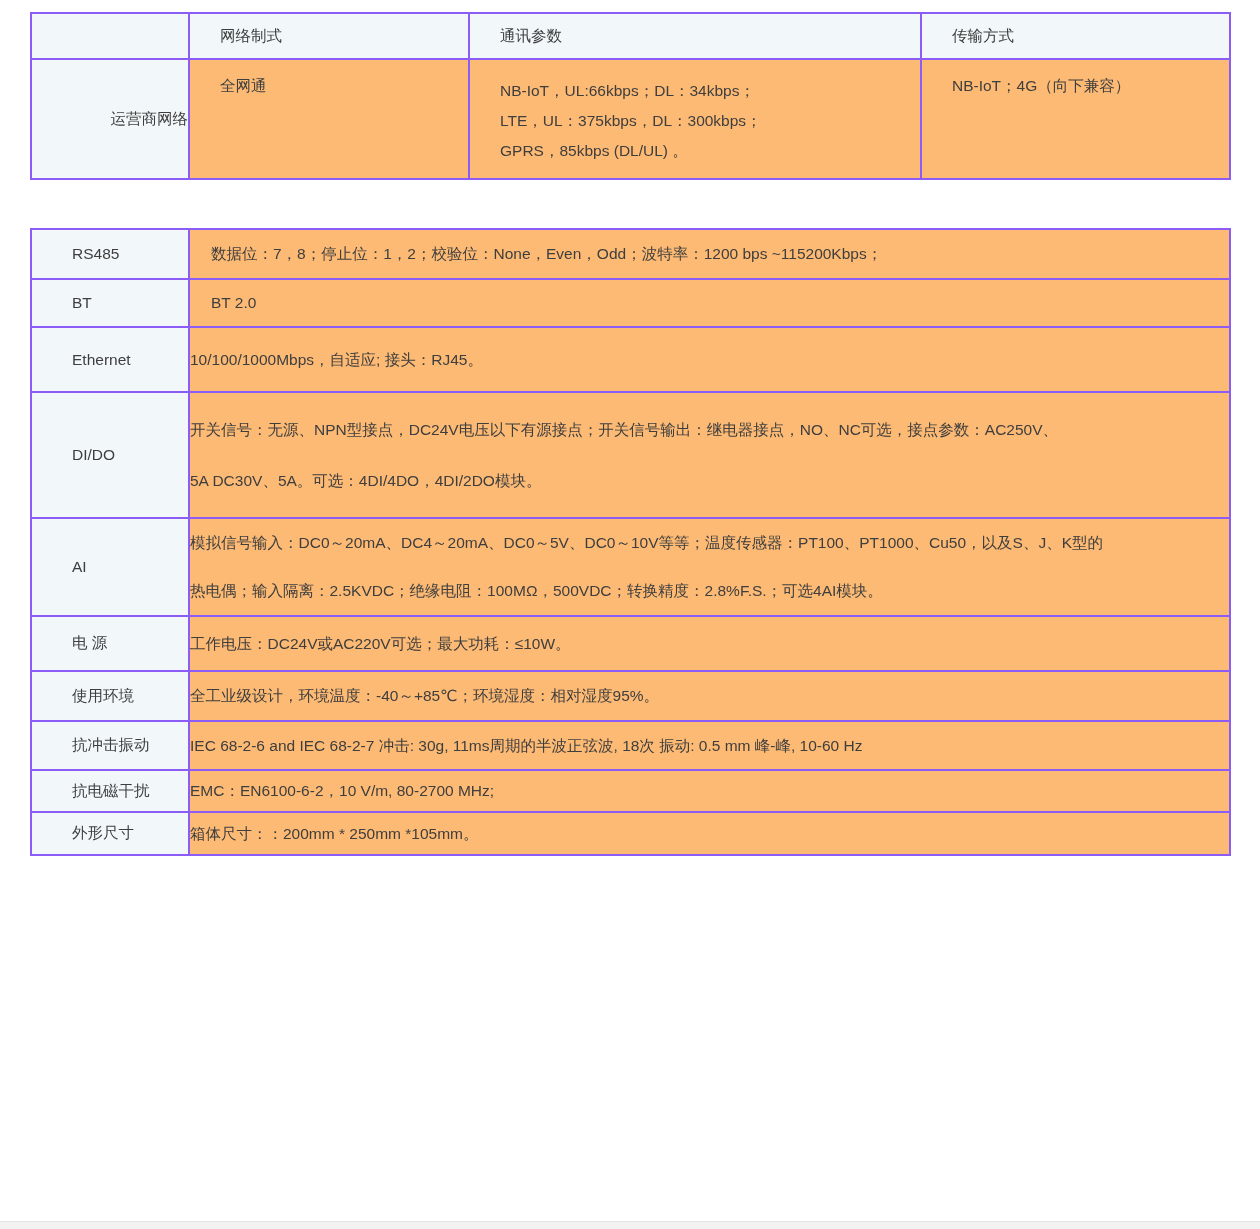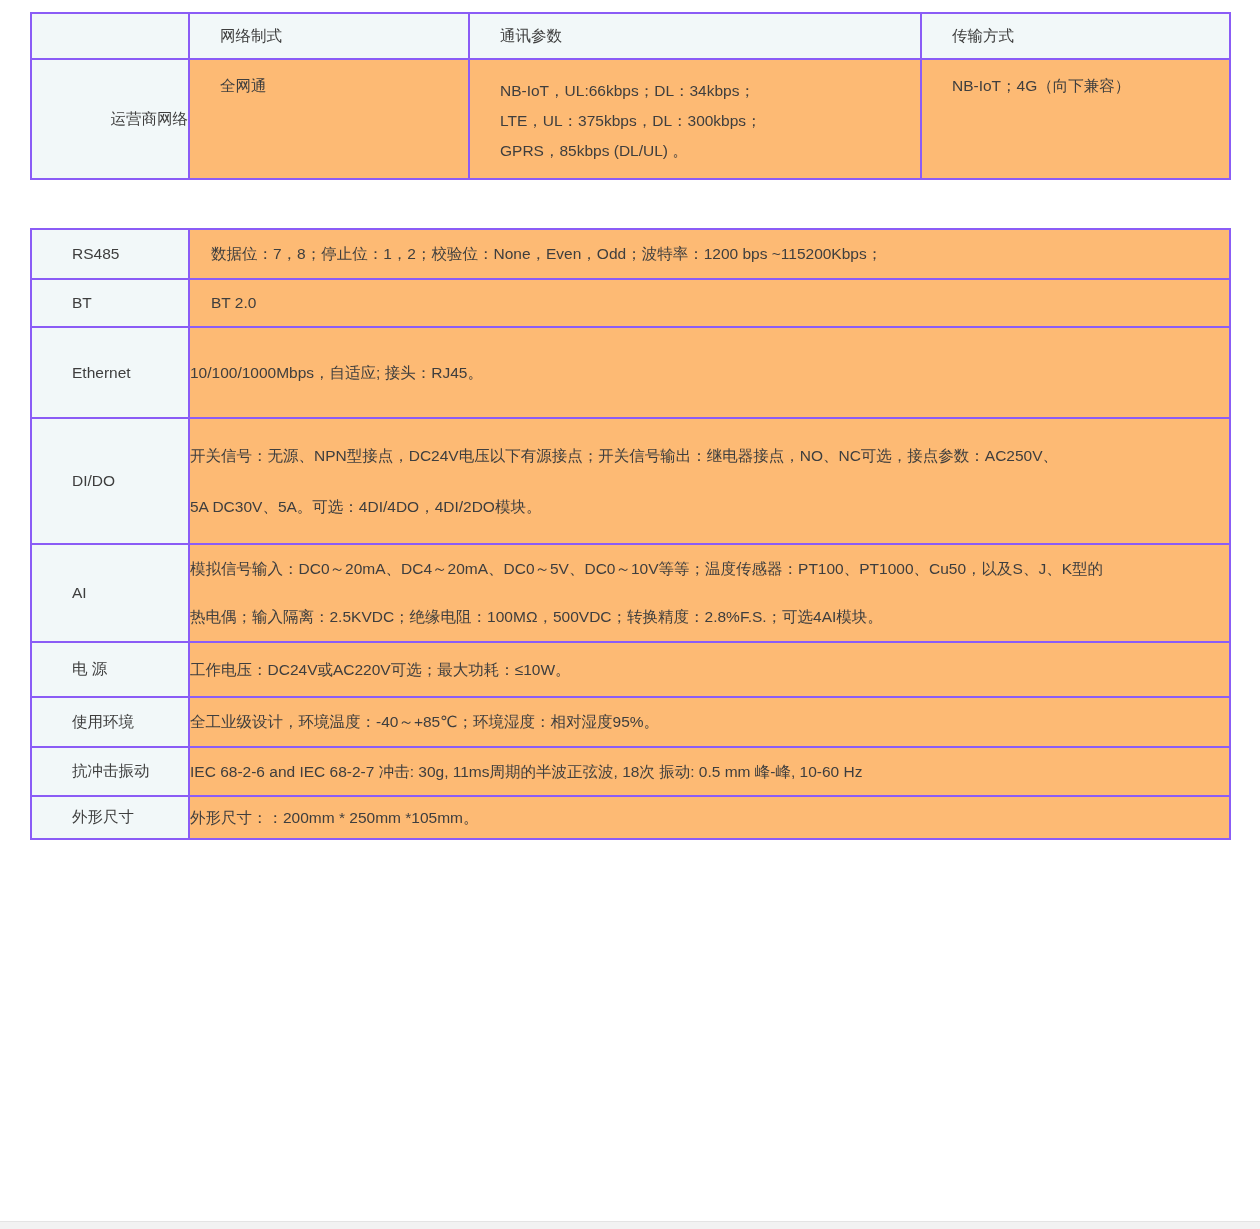--- a/index.html
+++ b/index.html
@@ -29,21 +29,21 @@
   #net-tbl .top-val { vertical-align:top; padding:16px 10px 0 30px; }
   #net-tbl .pline { line-height:30px; white-space:nowrap; }
 
   
   #spec-tbl { top:200px;margin-top:28px; }
   #spec-tbl .lbl { padding-left:40px; }
   #spec-tbl .val { }
   #spec-tbl .val.indent2 { padding-left:21px; }
   #spec-tbl tr.r0  { height:50px; }
   #spec-tbl tr.r1  { height:48px; }
-  #spec-tbl tr.r2  { height:91px; }
+  #spec-tbl tr.r2  { height:65px; }
   #spec-tbl tr.r3  { height:126px; }
   #spec-tbl tr.r4  { height:96px; }
   #spec-tbl tr.r5  { height:55px; }
   #spec-tbl tr.r6  { height:50px; }
   #spec-tbl tr.r7  { height:50px; }
   #spec-tbl tr.r8  { height:49px; }
   #spec-tbl tr.r9  { height:42px; }
   #spec-tbl tr.r10 { height:43px; }
   .vline { line-height:22px; white-space:nowrap; }
   tr.r3 .vline { line-height:51px; }
@@ -133,22 +133,28 @@
     <td class="val">
       <div class="vline">全工业级设计，环境温度：-40～+85℃；环境湿度：相对湿度95%。</div>
     </td>
   </tr>
   <tr class="r8">
     <td class="tint lbl">抗冲击振动</td>
     <td class="val">
       <div class="vline">IEC 68-2-6 and IEC 68-2-7 冲击: 30g, 11ms周期的半波正弦波, 18次 振动: 0.5 mm 峰-峰, 10-60 Hz</div>
     </td>
   </tr>
+  <tr class="r9">
+    <td class="tint lbl">抗电磁干扰</td>
+    <td class="val">
+      <div class="vline">EMC：EN6100-6-2，10 V/m, 80-2700 MHz;</div>
+    </td>
+  </tr>
   <tr class="r10">
     <td class="tint lbl">外形尺寸</td>
     <td class="val">
-      <div class="vline">外形尺寸：：200mm * 250mm *105mm。</div>
+      <div class="vline">箱体尺寸：：200mm * 250mm *105mm。</div>
     </td>
   </tr>
 </tbody>
   </table>
 
 <div class="footer-strip"></div>
 
 </body></html>

